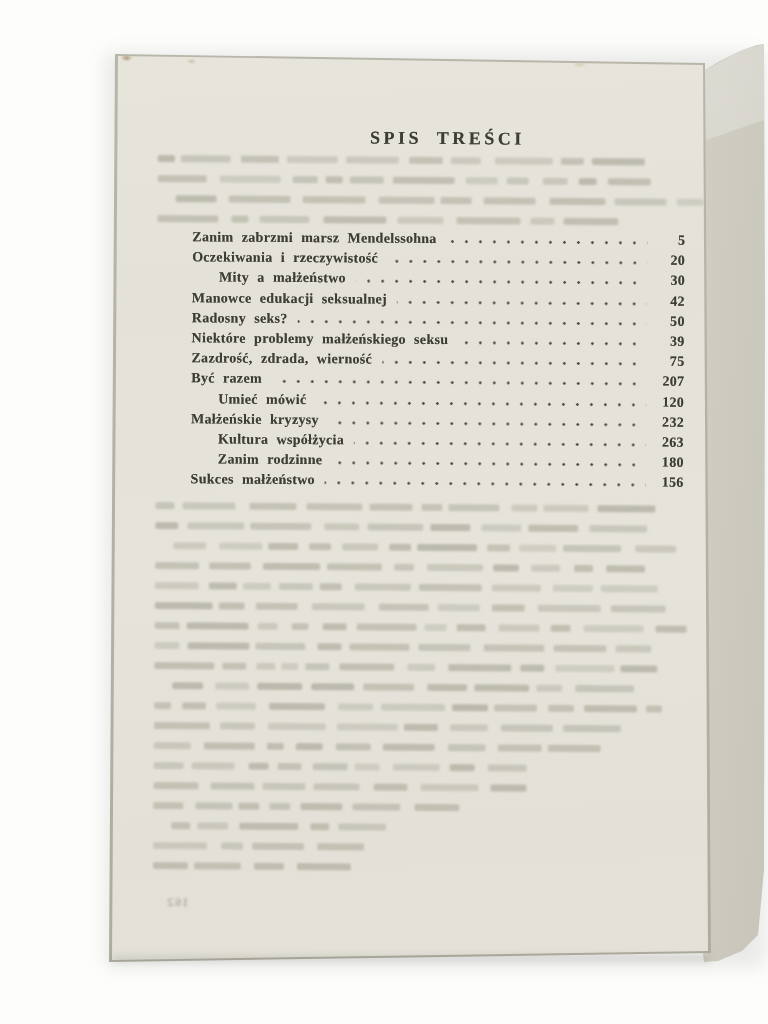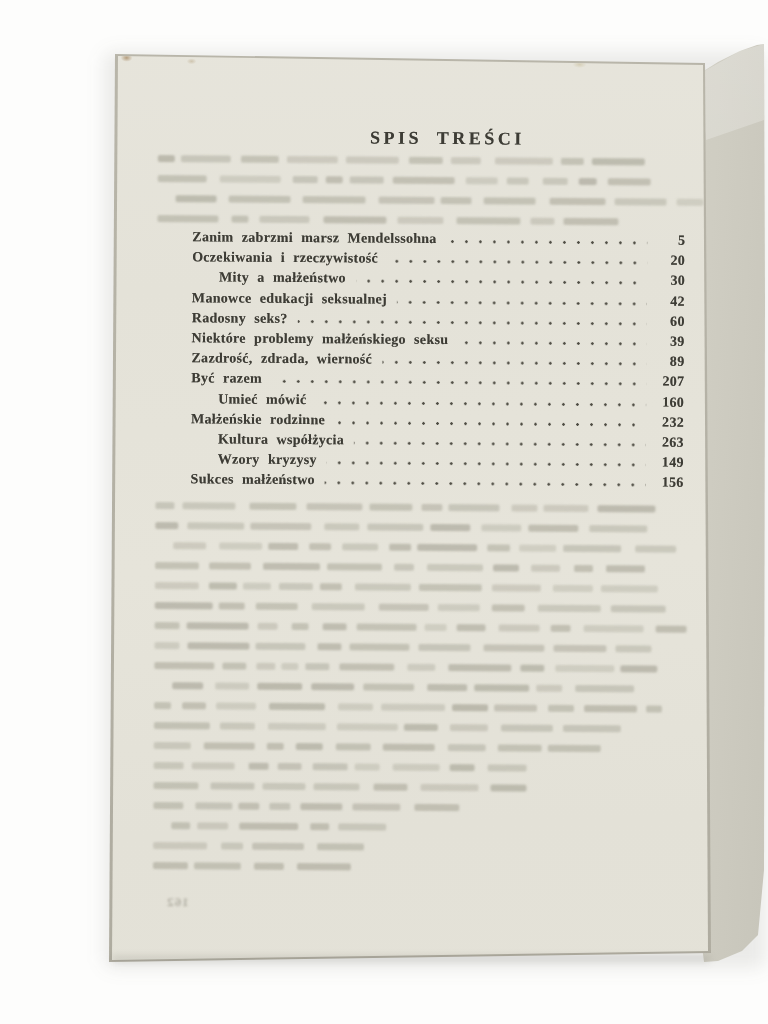--- a/index.html
+++ b/index.html
@@ -180,56 +180,56 @@
     <span class="toc-page">30</span>
   </div>
           <div class="toc-row">
     <span class="toc-label">Manowce edukacji seksualnej</span>
     <span class="leader"></span>
     <span class="toc-page">42</span>
   </div>
           <div class="toc-row">
     <span class="toc-label">Radosny seks?</span>
     <span class="leader"></span>
-    <span class="toc-page">60</span>
+    <span class="toc-page">50</span>
   </div>
           <div class="toc-row">
     <span class="toc-label">Niektóre problemy małżeńskiego seksu</span>
     <span class="leader"></span>
     <span class="toc-page">39</span>
   </div>
           <div class="toc-row">
     <span class="toc-label">Zazdrość, zdrada, wierność</span>
     <span class="leader"></span>
-    <span class="toc-page">89</span>
+    <span class="toc-page">75</span>
   </div>
           <div class="toc-row">
     <span class="toc-label">Być razem</span>
     <span class="leader"></span>
     <span class="toc-page">207</span>
   </div>
           <div class="toc-row indent">
     <span class="toc-label">Umieć mówić</span>
     <span class="leader"></span>
-    <span class="toc-page">160</span>
-  </div>
-          <div class="toc-row">
-    <span class="toc-label">Małżeńskie rodzinne</span>
+    <span class="toc-page">120</span>
+  </div>
+          <div class="toc-row">
+    <span class="toc-label">Małżeńskie kryzysy</span>
     <span class="leader"></span>
     <span class="toc-page">232</span>
   </div>
           <div class="toc-row indent">
     <span class="toc-label">Kultura współżycia</span>
     <span class="leader"></span>
     <span class="toc-page">263</span>
   </div>
           <div class="toc-row indent">
-    <span class="toc-label">Wzory kryzysy</span>
-    <span class="leader"></span>
-    <span class="toc-page">149</span>
+    <span class="toc-label">Zanim rodzinne</span>
+    <span class="leader"></span>
+    <span class="toc-page">180</span>
   </div>
           <div class="toc-row">
     <span class="toc-label">Sukces małżeństwo</span>
     <span class="leader"></span>
     <span class="toc-page">156</span>
   </div>
         </div>
 
       <div class="ghost-block ghost-bottom">
           <div class="ghost-line">

